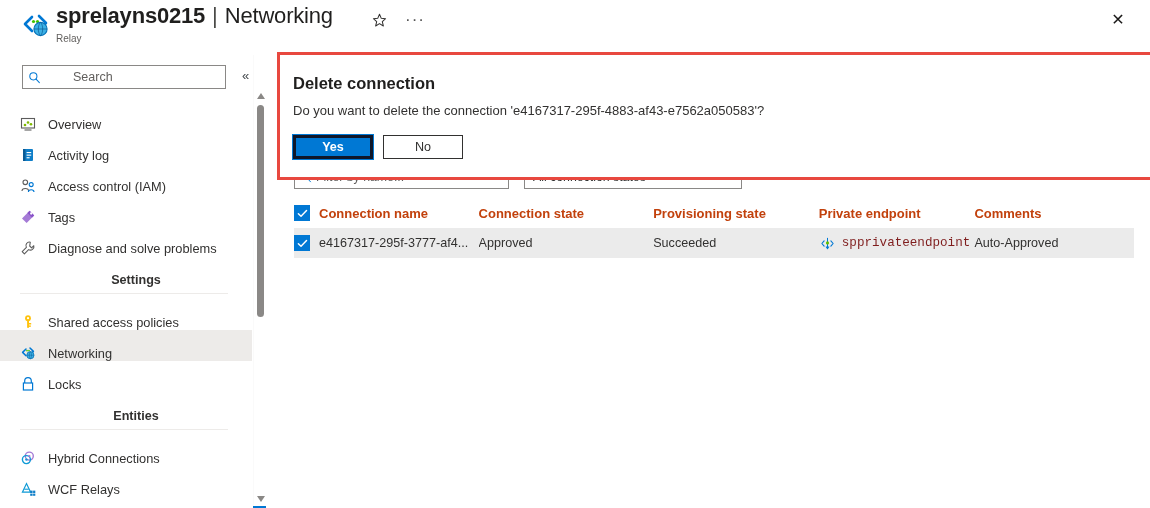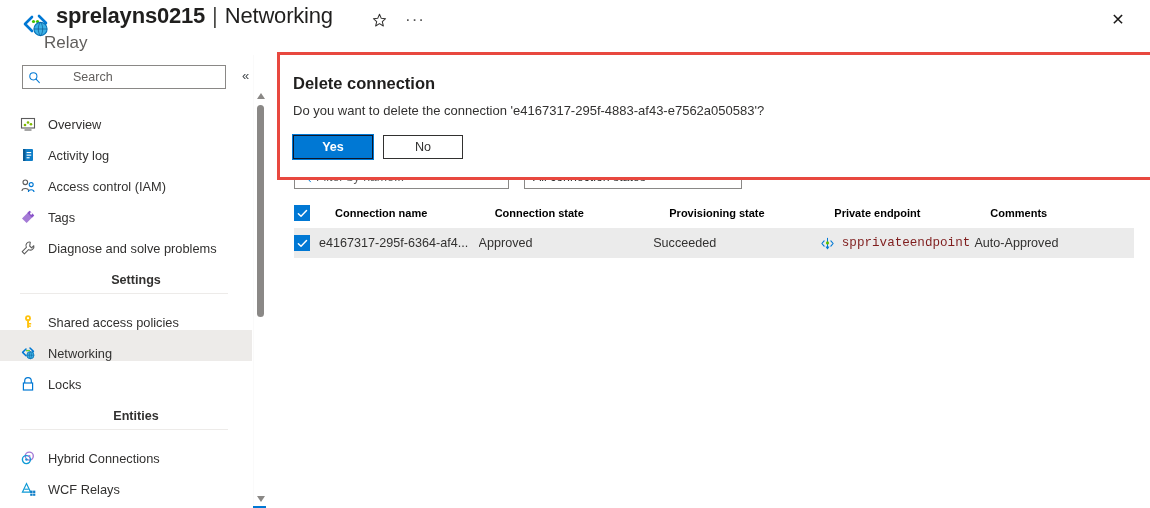--- a/index.html
+++ b/index.html
@@ -52,23 +52,23 @@
     margin: 0 7px;
   }
   .title-sub {
     font-size: 22px;
     color: #201f1e;
     font-weight: 400;
     letter-spacing: -0.2px;
   }
   .subtitle {
     position: absolute;
-    left: 44px;
+    left: 56px;
     top: 33px;
-    font-size: 17px;
+    font-size: 10px;
     color: #605e5c;
   }
   .hdr-icon {
     position: absolute;
     top: 8px;
     width: 24px;
     height: 24px;
     display: flex;
     align-items: center;
     justify-content: center;
@@ -312,26 +312,25 @@
     margin-right: 9px;
     cursor: pointer;
   }
   .cb svg { display: block; }
   .c-name   { width: 160px; }
   .c-state  { width: 160px; }
   .c-prov   { width: 166px; padding-left: 15px; }
   .c-pe     { width: 156px; display: flex; align-items: center; }
   .c-cmt    { width: 160px; }
   .th {
-    font-size: 11px;
+    font-size: 13px;
     font-weight: bold;
-    color: #000000;
+    color: #c2410c;
     white-space: nowrap;
     overflow: hidden;
-    margin-left: 16px;
   }
   .td {
     font-size: 12.6px;
     color: #323130;
     white-space: nowrap;
     overflow: hidden;
   }
   .pe-ico {
     width: 18px;
     flex: none;
@@ -388,21 +387,21 @@
     box-sizing: border-box;
     font-size: 12.6px;
     display: flex;
     align-items: center;
     justify-content: center;
     cursor: pointer;
   }
   .btn-yes {
     background: #0078d4;
     color: #ffffff;
-    border: 1px solid #0f172a;
+    border: 3px solid #0f172a;
     outline: 1px solid #0078d4;
     font-weight: bold;
   }
   .btn-no {
     background: #ffffff;
     color: #323130;
     border: 1px solid #323130;
   }
 </style>
 </head>
@@ -641,21 +640,21 @@
       </div>
     </div>
 
     <div class="tbody">
       <div class="trow">
         <span class="cb">
           <svg width="11" height="11" viewBox="0 0 12 12">
               <path d="M1.5 6.2 L4.4 9 L10.4 2.8" fill="none" stroke="#ffffff" stroke-width="1.6" stroke-linecap="round" stroke-linejoin="round"></path>
             </svg>
         </span>
-        <span class="td c-name">e4167317-295f-6364-af4...</span>
+        <span class="td c-name">e4167317-295f-3777-af4...</span>
         <span class="td c-state">Approved</span>
         <span class="td c-prov">Succeeded</span>
         <span class="c-pe">
           <span class="pe-ico">
             <svg width="15" height="15" viewBox="0 0 16 16">
               <path d="M4.4 5.2 L2 8 L4.4 10.8" fill="none" stroke="#0078d4" stroke-width="1.2" stroke-linecap="round" stroke-linejoin="round"></path>
               <path d="M11.6 5.2 L14 8 L11.6 10.8" fill="none" stroke="#0078d4" stroke-width="1.2" stroke-linecap="round" stroke-linejoin="round"></path>
               <line x1="8" y1="2" x2="8" y2="13.2" stroke="#0078d4" stroke-width="1.1"></line>
               <path d="M6.4 11.2 L8 13.6 L9.6 11.2" fill="none" stroke="#0078d4" stroke-width="1.1" stroke-linejoin="round"></path>
               <circle cx="8" cy="7.4" r="1.7" fill="#5fbf00"></circle>

